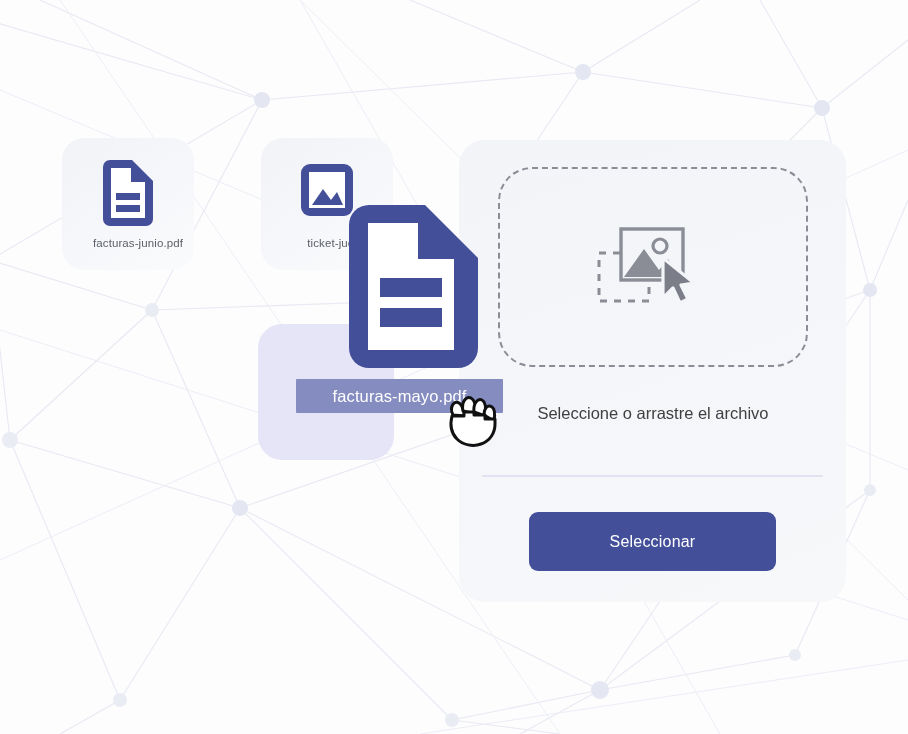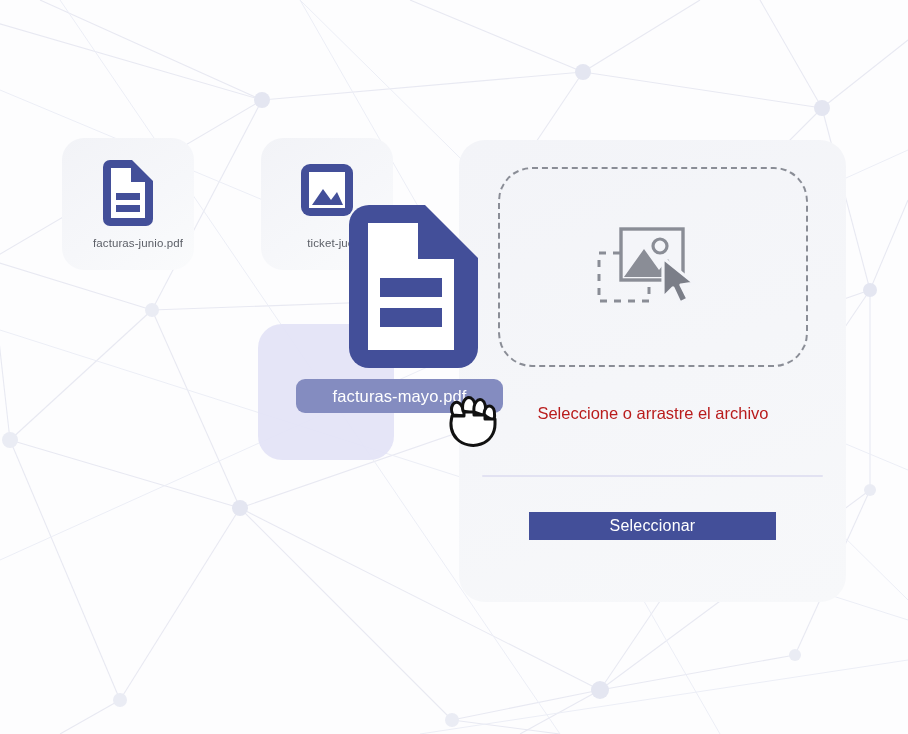--- a/index.html
+++ b/index.html
@@ -101,41 +101,41 @@
   }
 
   #dropzone-caption {
     position: absolute;
     left: 482px;
     top: 402px;
     width: 342px;
     text-align: center;
     font-size: 16.5px;
     line-height: 23px;
-    color: #b91c1c;
+    color: #404040;
   }
 
   #panel-divider {
     position: absolute;
     left: 482px;
     top: 475px;
     width: 341px;
     height: 2px;
     background: #e2e2f2;
     border-radius: 2px;
   }
 
   #select-button {
     position: absolute;
     left: 529px;
     top: 512px;
     width: 247px;
-    height: 28px;
+    height: 59px;
     border: none;
-    border-radius: 0;
+    border-radius: 9px;
     background: #434f99;
     color: #ffffff;
     font-family: "Liberation Sans", "DejaVu Sans", sans-serif;
     font-size: 16px;
     letter-spacing: .2px;
     cursor: pointer;
   }
 
   
   #drag-ghost {
@@ -151,21 +151,21 @@
     top: 0;
     width: 135px;
     height: 163px;
   }
   #drag-ghost-chip {
     position: absolute;
     left: 0px;
     top: 174px;
     width: 207px;
     height: 34px;
-    border-radius: 9px;
+    border-radius: 1px;
     background: #848cc0;
     color: #ffffff;
     font-size: 16.5px;
     display: flex;
     align-items: center;
     justify-content: center;
     letter-spacing: .1px;
   }
 
   #hand-cursor {

